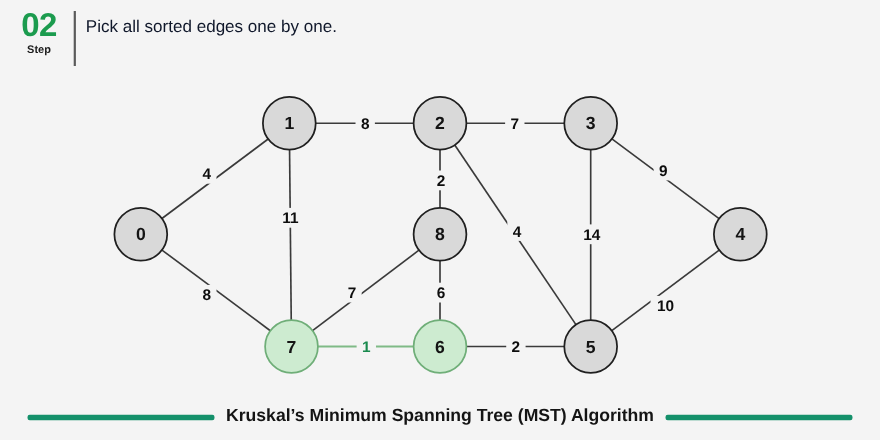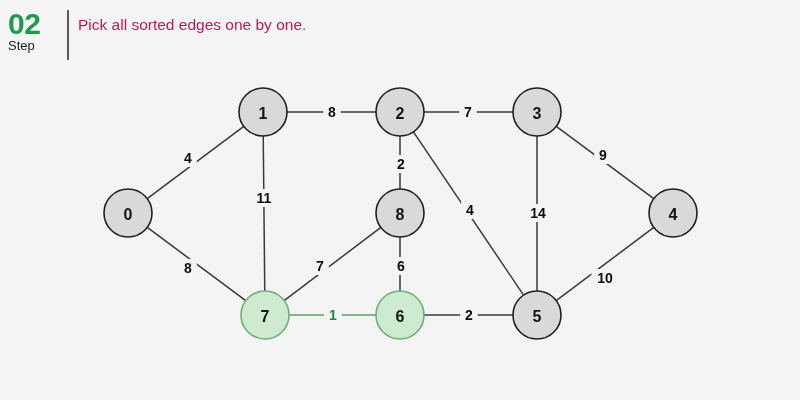--- a/index.html
+++ b/index.html
@@ -26,48 +26,49 @@
     left: 0;
     top: 0;
     width: 800px;
     height: 70px;
   }
   .step-block {
     position: absolute;
     left: 8px;
     top: 8px;
     width: 55px;
+    text-align: center;
   }
   .step-number {
     font-size: 30px;
     font-weight: bold;
     color: #1b9b4e;
     line-height: 32px;
     letter-spacing: -0.5px;
   }
   .step-label {
-    font-size: 13px;
-    font-weight: normal;
+    font-size: 10px;
+    font-weight: bold;
     color: #1d1d1d;
     line-height: 13px;
     margin-top: -1px;
   }
   .header-divider {
     position: absolute;
     left: 67px;
     top: 10px;
     width: 2px;
     height: 50px;
     background: #5a5a5a;
   }
   .header-text {
     position: absolute;
     left: 78px;
     top: 14px;
-    color: #be185d;
+    color: #0f172a;
   }
   .header-line {
     font-size: 15.5px;
     line-height: 22px;
     white-space: nowrap;
   }
 
   
   .graph-area {
     position: absolute;
@@ -252,14 +253,21 @@
             <text x="265" y="246" class="node-label">7</text>
           </g>
           <g>
             <circle cx="400" cy="143" r="24" class="node-circle"></circle>
             <text x="400" y="144" class="node-label">8</text>
           </g>
         </g>
     </svg>
   </div>
 
+  <div class="footer">
+    <div class="footer-inner">
+      <div class="footer-rule"></div>
+      <div class="footer-title">Kruskal’s Minimum Spanning Tree (MST) Algorithm</div>
+      <div class="footer-rule"></div>
+    </div>
+  </div>
 
 </div>
 
 </body></html>

